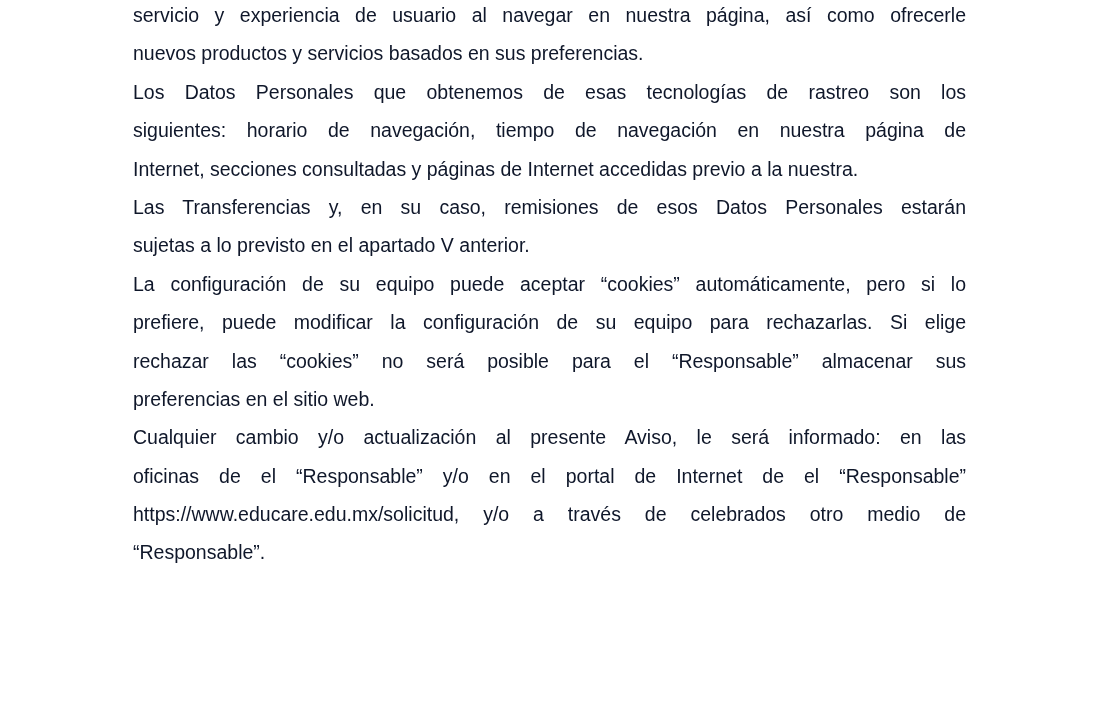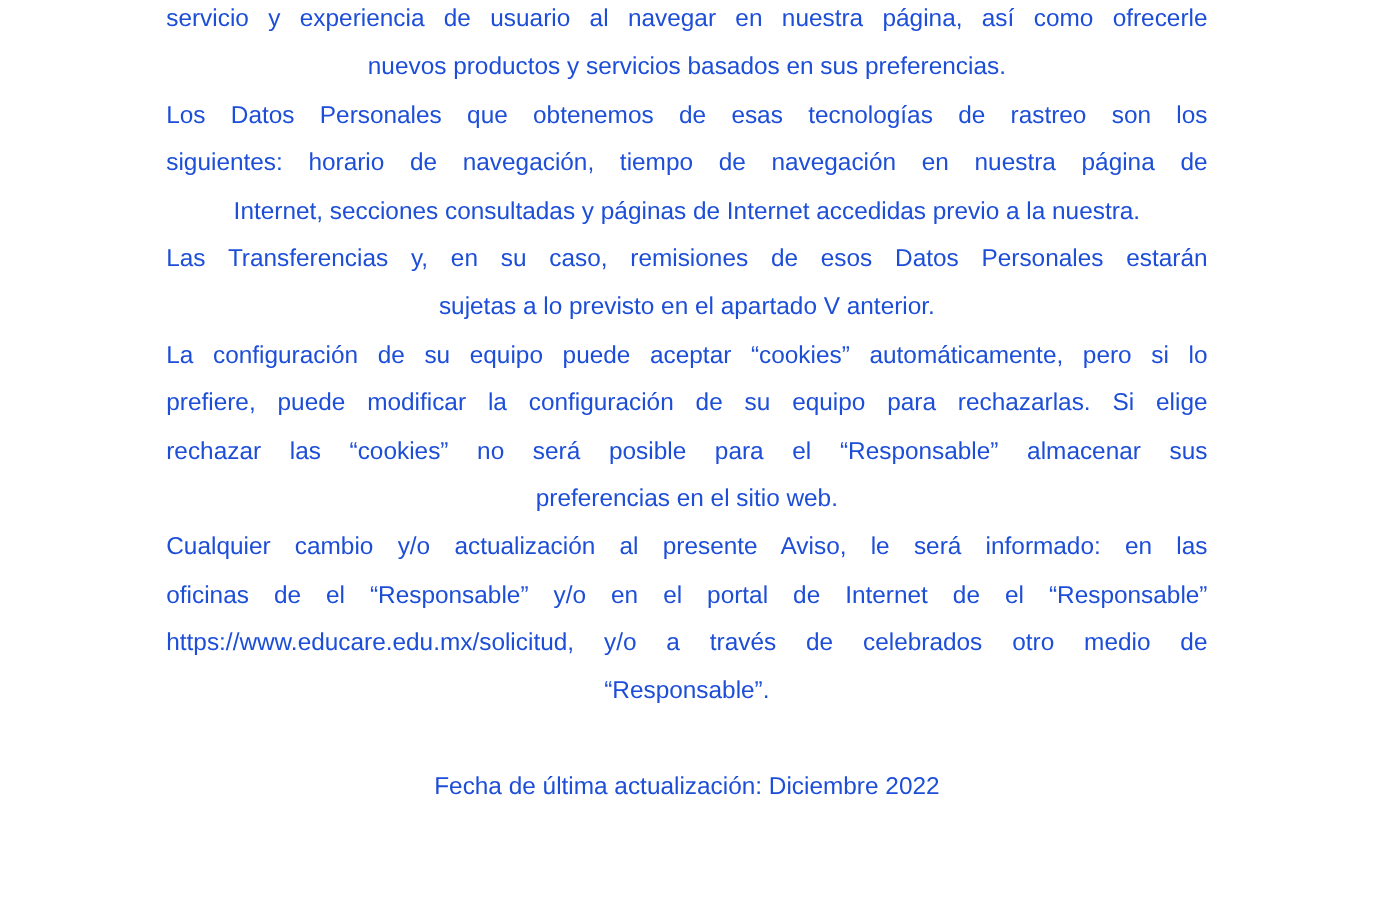--- a/index.html
+++ b/index.html
@@ -9,35 +9,35 @@
     width: 1100px;
     height: 726px;
     overflow: hidden;
   }
   .page {
     position: relative;
     width: 1100px;
     height: 714px;
     background: #ffffff;
     font-family: "Liberation Sans", "DejaVu Sans", sans-serif;
-    color: #1d4ed8;
+    color: #0f172a;
   }
   .content {
     position: absolute;
     left: 133px;
     top: -4px;
     width: 833px;
     font-size: 19.5px;
   }
   .line {
     height: 38.4px;
     line-height: 38.4px;
     white-space: normal;
     overflow: hidden;
-    text-align: center;
+    text-align: left;
   }
   .just {
     text-align: justify;
     text-align-last: justify;
   }
   .hnum {
     display: inline-block;
     width: 75px;
   }
   .b {
@@ -71,16 +71,15 @@
 
     <div class="line just">Cualquier cambio y/o actualización al presente Aviso, le será informado: en las</div>
     <div class="line just">oficinas de el “Responsable” y/o en el portal de Internet de el “Responsable”</div>
     <div class="line just">
       <span class="b">https://www.educare.edu.mx/solicitud</span><span>, y/o a través de celebrados otro medio de</span>
     </div>
     <div class="line">“Responsable”.</div>
 
     <div class="line blank"></div>
 
-    <div class="line">Fecha de última actualización: Diciembre 2022</div>
 
   </div>
 </div>
 
 </body></html>

